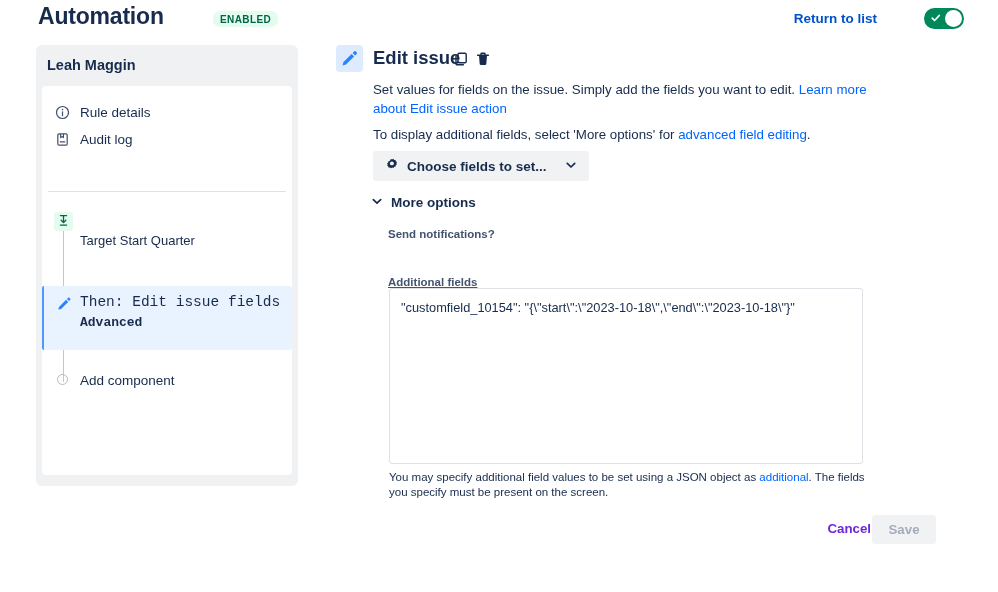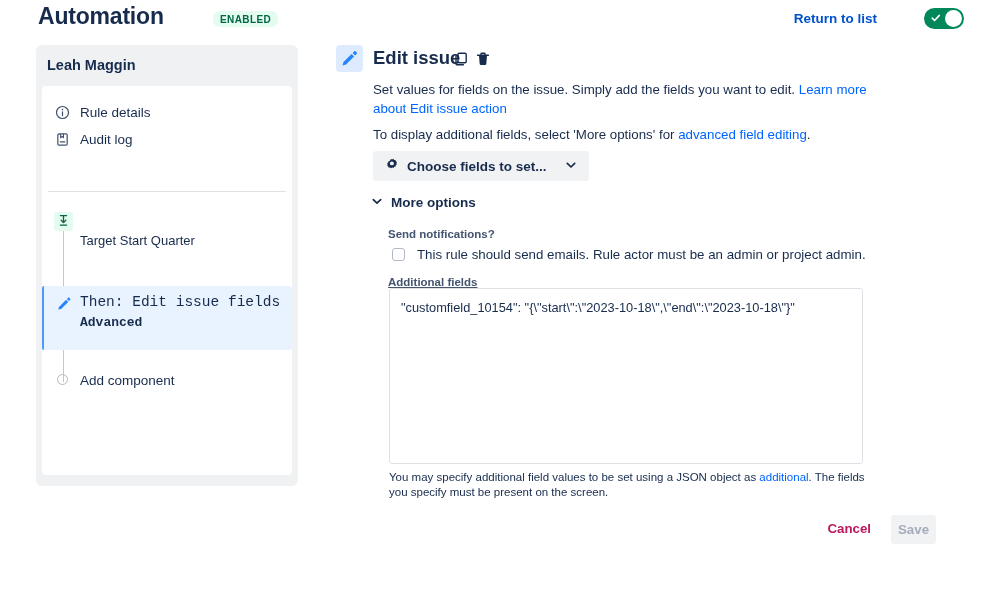--- a/index.html
+++ b/index.html
@@ -360,29 +360,29 @@
     top: 515px;
     width: 630px;
     height: 30px;
   }
   .cancel-link {
     position: absolute;
     right: 95px;
     top: 6px;
     font-size: 13.3px;
     font-weight: bold;
-    color: #be185d;
+    color: #6d28d9;
     cursor: pointer;
     text-decoration: none;
   }
   .save-btn {
     position: absolute;
     right: 30px;
     top: 0px;
-    width: 45px;
+    width: 64px;
     height: 29px;
     background: #f1f2f4;
     border: none;
     border-radius: 3px;
     font-family: "Liberation Sans", sans-serif;
     font-size: 13.3px;
     font-weight: bold;
     color: #a5adba;
     cursor: default;
   }
@@ -517,24 +517,20 @@
     <span>
       <svg viewBox="0 0 12 12" width="12" height="12">
         <path d="M2.3 4.6 L6 8.2 L9.7 4.6" fill="none" stroke="#172b4d" stroke-width="1.7" stroke-linecap="round" stroke-linejoin="round"></path>
       </svg>
     </span>
     <span class="lbl">More options</span>
   </div>
 
   <div class="field-label" style="top:183px;">Send notifications?</div>
 
-  <div class="checkbox-row" style="top:202px;">
-    <span class="checkbox"></span>
-    <span class="lbl">This rule should send emails. Rule actor must be an admin or project admin.</span>
-  </div>
 
   <div class="field-label" style="top:231px;text-decoration:underline;">Additional fields</div>
 
   <textarea class="textarea" spellcheck="false" placeholder="" style="">"customfield_10154": "{\"start\":\"2023-10-18\",\"end\":\"2023-10-18\"}"</textarea>
 
   <div class="help-text">
     <span>You may specify additional field values to be set using a JSON object as </span><a class="lnk">additional</a><span>. The fields you specify must be present on the screen.</span>
   </div>
 
 </div>

